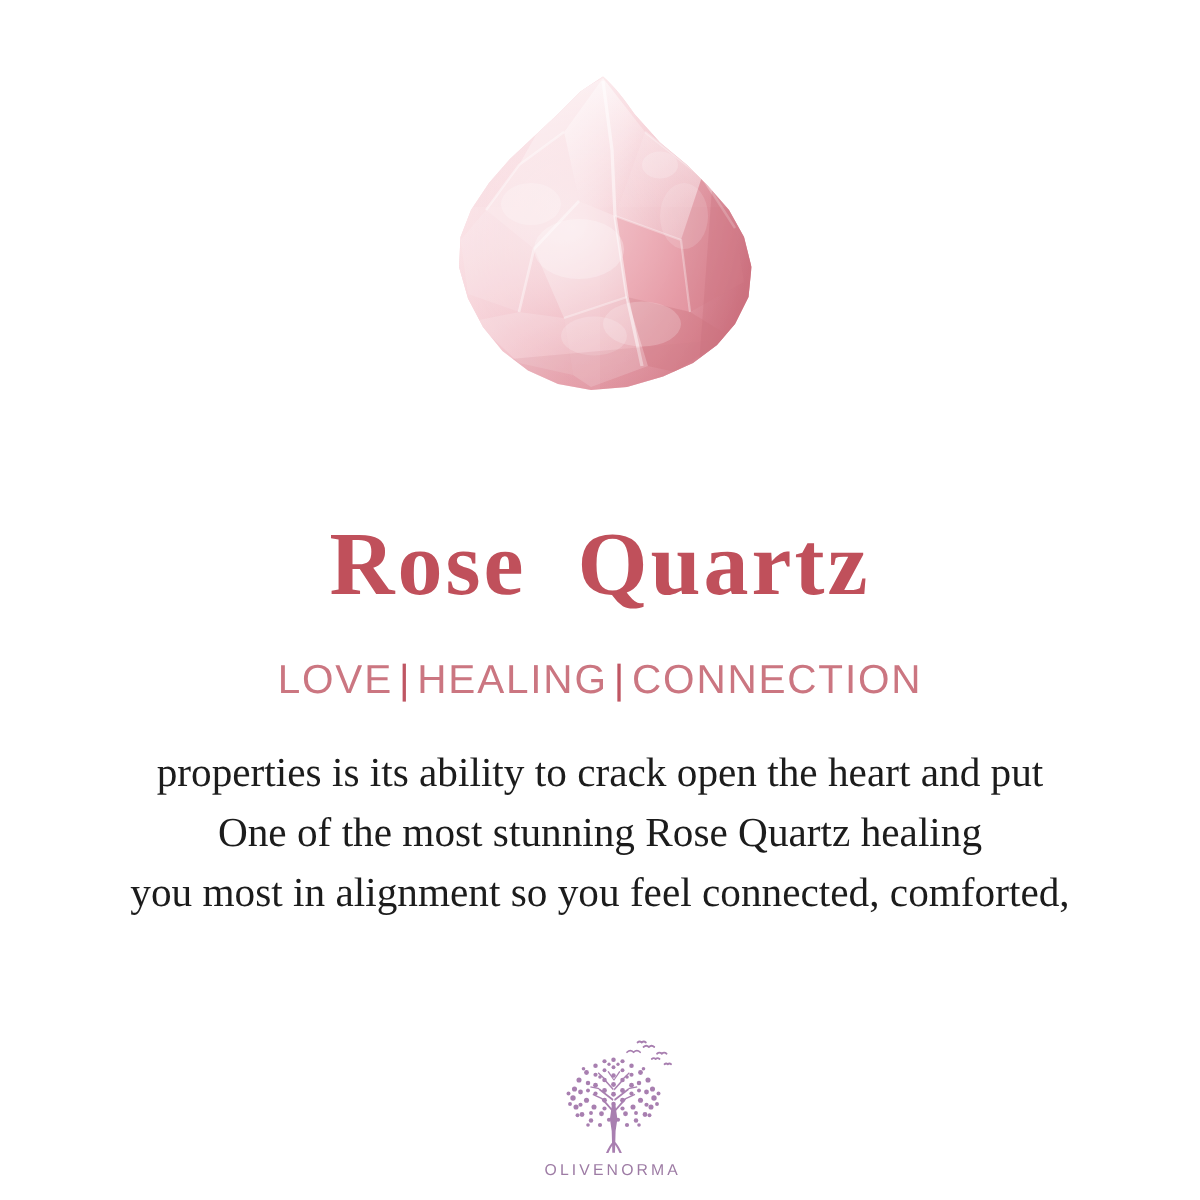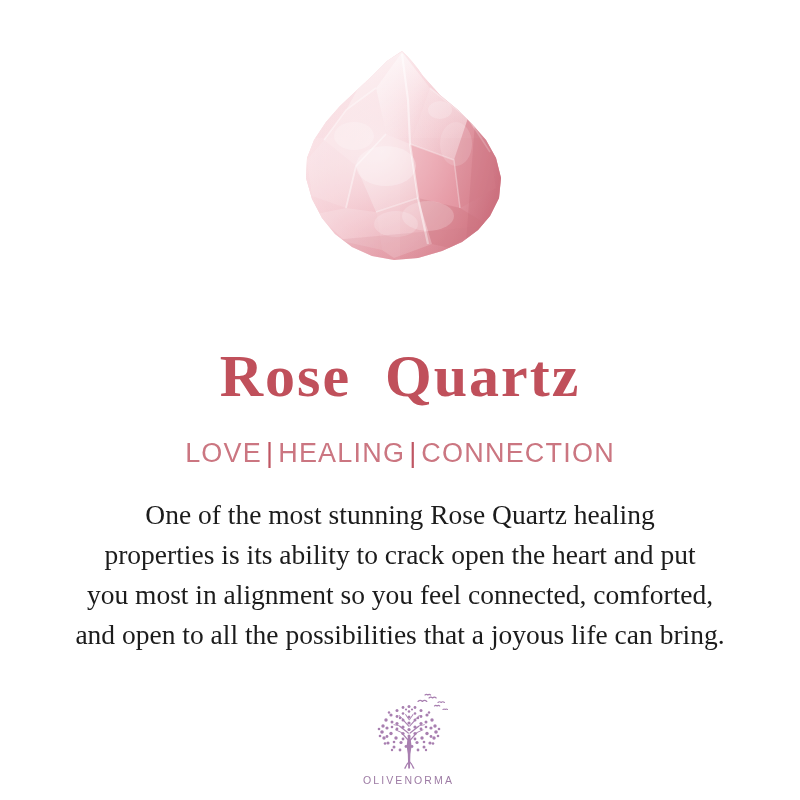--- a/index.html
+++ b/index.html
@@ -213,24 +213,23 @@
         </g>
       </svg>
     </div>
   </div>
 
   <h1 class="title">Rose  Quartz</h1>
 
   <div class="subtitle"><span>LOVE</span><span class="sep">|</span><span>HEALING</span><span class="sep">|</span><span>CONNECTION</span></div>
 
   <p class="body-copy">
+    <span class="ln">properties is its ability to crack open the heart and put</span>
     <span class="ln">One of the most stunning Rose Quartz healing</span>
-    <span class="ln">properties is its ability to crack open the heart and put</span>
     <span class="ln">you most in alignment so you feel connected, comforted,</span>
-    <span class="ln">and open to all the possibilities that a joyous life can bring.</span>
   </p>
 
   <div class="logo">
     <svg class="logo-mark" viewBox="0 0 92 80" xmlns="http://www.w3.org/2000/svg" aria-hidden="true">
       <g fill="#a87fb0">
 
         <path d="M45.2,76.5 L47.0,76.5 L47.4,62.0 L48.6,54.0 L47.2,44.0 L45.0,44.0 L43.6,54.0 L44.8,62.0 Z"></path>
         <path d="M41.0,76.6 C42.4,73.6 44.0,71.0 45.4,69.4 L46.0,70.6 C44.6,72.4 43.4,74.4 42.6,76.7 Z"></path>
         <path d="M51.6,76.6 C50.2,73.6 48.6,71.0 47.2,69.4 L46.6,70.6 C48.0,72.4 49.2,74.4 50.0,76.7 Z"></path>
 

